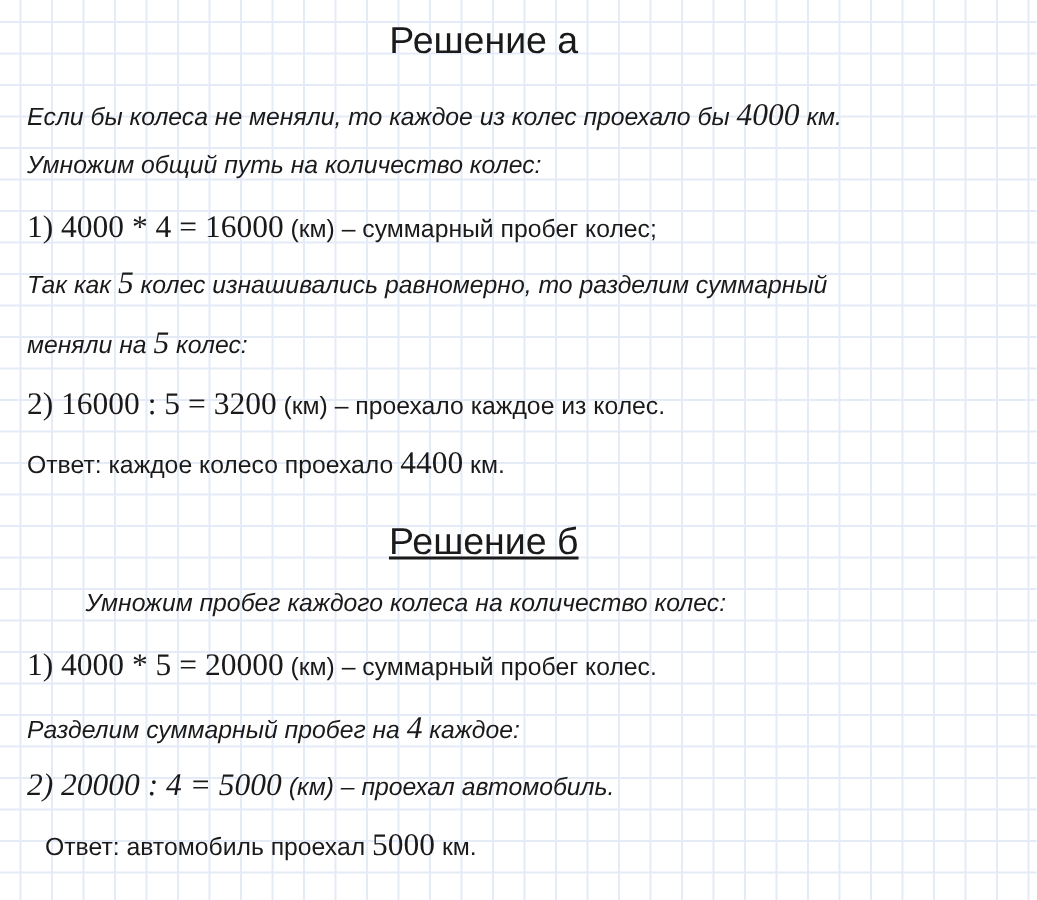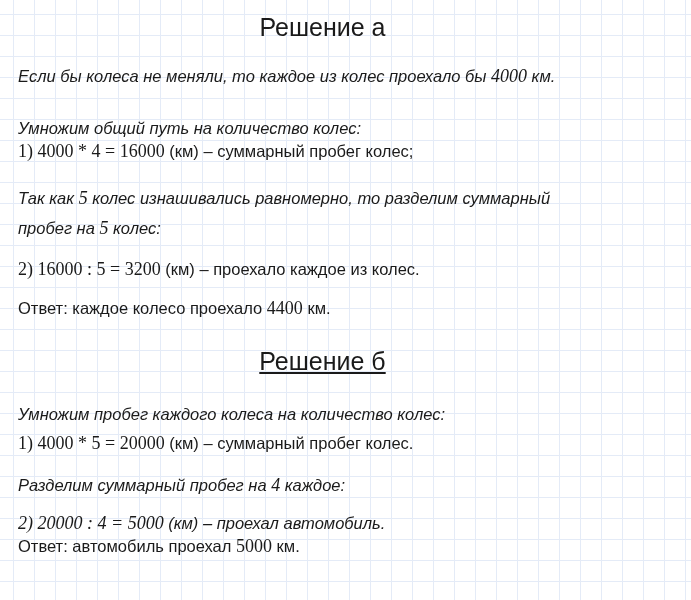--- a/index.html
+++ b/index.html
@@ -16,49 +16,49 @@
   }
   .title {
     position:absolute; left:0; width:645px; text-align:center;
     font-size:25px; line-height:25px; color:#1a1a1a;
   }
   .line {
     position:absolute; left:18px; font-size:16.5px; line-height:20px;
     white-space:nowrap; color:#1a1a1a;
   }
   .it { font-style:italic; }
-  .num { font-family:"Liberation Serif", serif; font-size:18px; }
+  .num { font-family:"Liberation Serif", serif; font-size:21px; }
   .it .num { font-style:italic; }
 </style>
 </head>
 <body>
 
 <div>
   <div class="title" style="top:15px;">Решение а</div>
 
   <div class="line it" style="top:66px;"><span>Если бы колеса не меняли, то каждое из колес проехало бы </span><span class="num">4000</span><span> км.</span></div>
 
-  <div class="line it" style="top:100px;margin-top:18px;"><span>Умножим общий путь на количество колес:</span></div>
+  <div class="line it" style="top:100px;"><span>Умножим общий путь на количество колес:</span></div>
 
   <div class="line" style="top:141px;"><span class="num">1) 4000 * 4 = 16000</span><span> (км) – суммарный пробег колес;</span></div>
 
-  <div class="line it" style="top:188px;"><span>Так как </span><span class="num">5</span><span> колес изнашивались равномерно, то разделим суммарный</span></div>
+  <div class="line it" style="top:178px;"><span>Так как </span><span class="num">5</span><span> колес изнашивались равномерно, то разделим суммарный</span></div>
 
-  <div class="line it" style="top:218px;"><span>пробег на </span><span class="num">5</span><span> колес:</span></div>
+  <div class="line it" style="top:218px;"><span>меняли на </span><span class="num">5</span><span> колес:</span></div>
 
   <div class="line" style="top:259px;"><span class="num">2) 16000 : 5 = 3200</span><span> (км) – проехало каждое из колес.</span></div>
 
   <div class="line" style="top:298px;"><span>Ответ: каждое колесо проехало </span><span class="num">4400</span><span> км.</span></div>
 </div>
 
 <div>
   <div class="title" style="top:349px;text-decoration:underline;">Решение б</div>
 
-  <div class="line it" style="top:404px;"><span>Умножим пробег каждого колеса на количество колес:</span></div>
+  <div class="line it" style="top:392px;margin-left:39px;"><span>Умножим пробег каждого колеса на количество колес:</span></div>
 
   <div class="line" style="top:433px;"><span class="num">1) 4000 * 5 = 20000</span><span> (км) – суммарный пробег колес.</span></div>
 
   <div class="line it" style="top:475px;"><span>Разделим суммарный пробег на </span><span class="num">4</span><span> каждое:</span></div>
 
   <div class="line" style="top:513px;font-style:italic;"><span class="num">2) 20000 : 4 = 5000</span><span> (км) – проехал автомобиль.</span></div>
 
-  <div class="line" style="top:536px;"><span>Ответ: автомобиль проехал </span><span class="num">5000</span><span> км.</span></div>
+  <div class="line" style="top:553px;margin-left:12px;"><span>Ответ: автомобиль проехал </span><span class="num">5000</span><span> км.</span></div>
 </div>
 
 </body></html>

